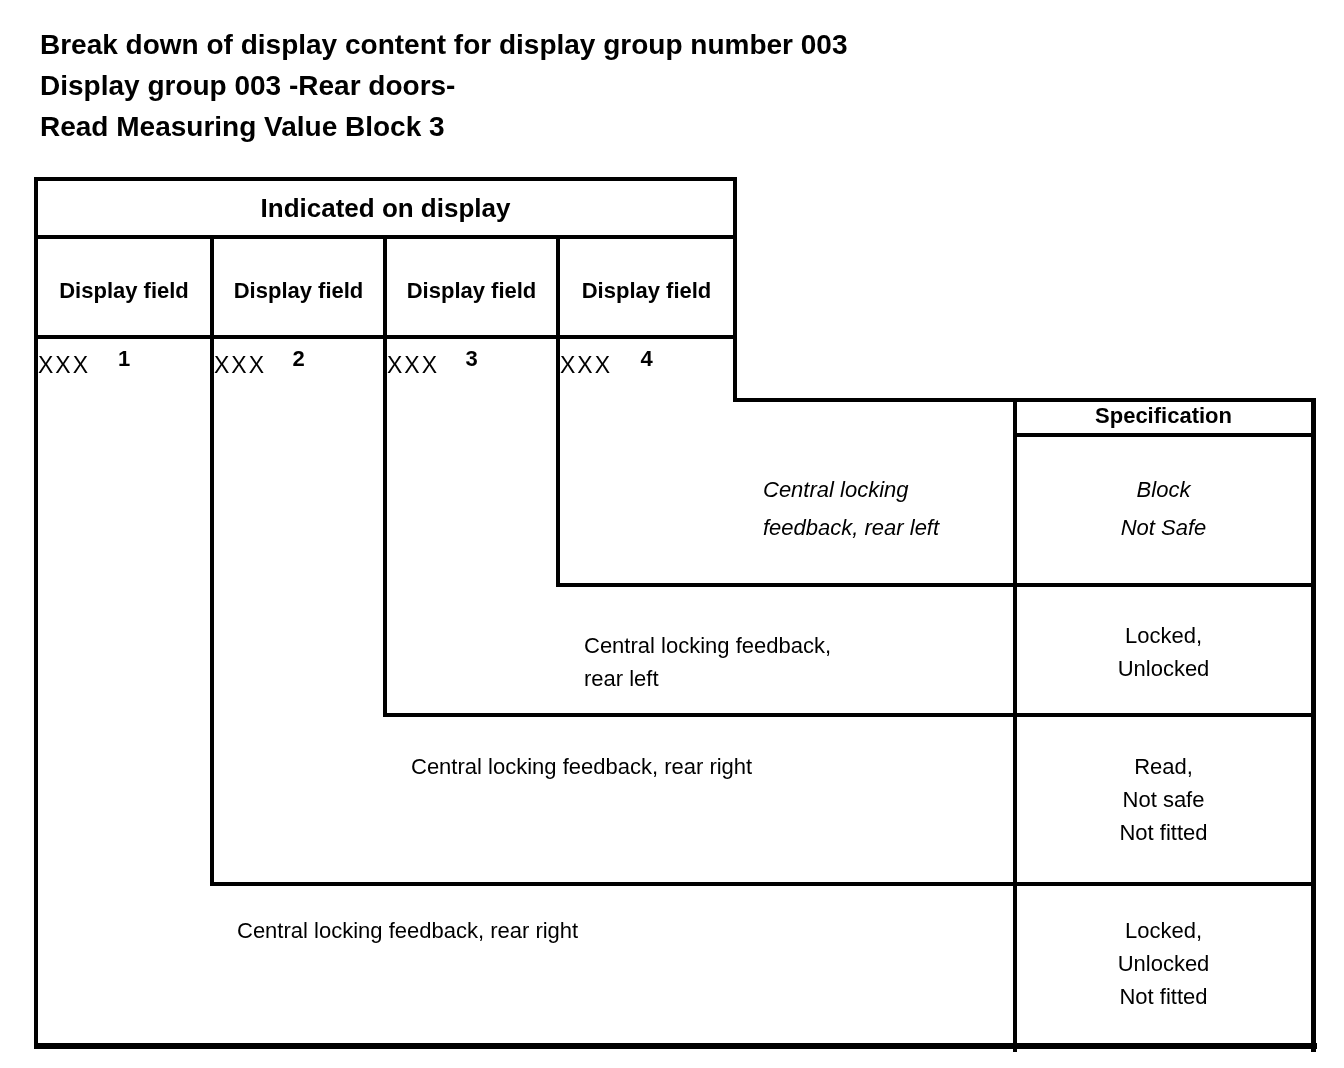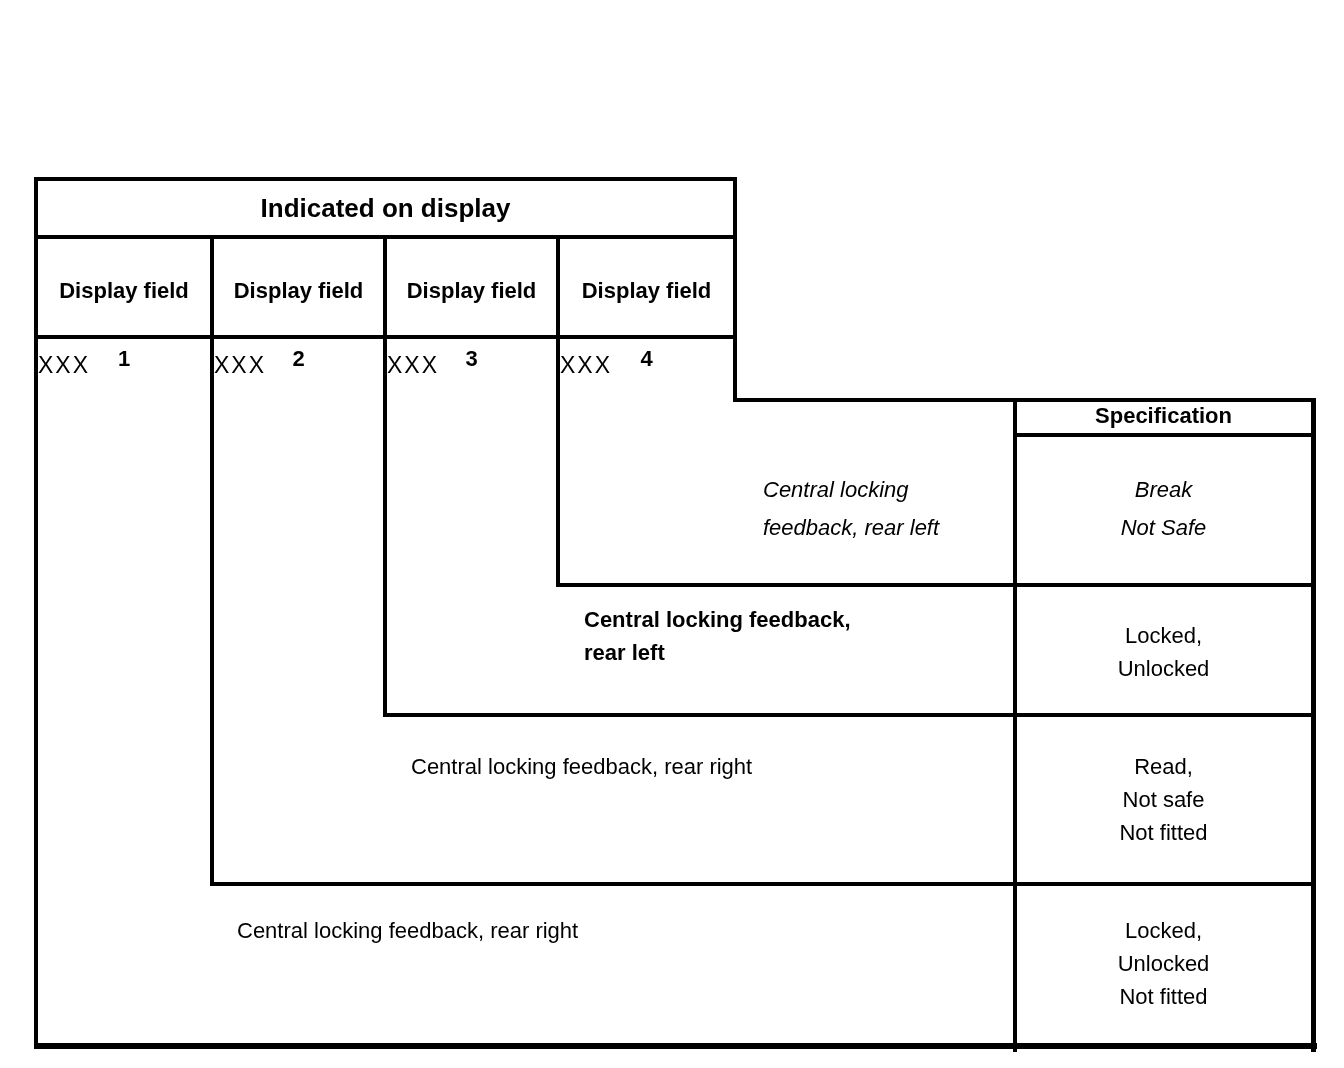--- a/index.html
+++ b/index.html
@@ -36,20 +36,25 @@
   .body22 { font-size: 22px; }
   .lh38 { line-height: 38px; font-style: italic; }
   .lh33 { line-height: 33px; }
   .spec-cell { left: 1017px; width: 293px; text-align: center; }
 </style>
 </head>
 <body>
 
 <div class="canvas">
 
+  <div class="txt title">
+    <div>Break down of display content for display group number 003</div>
+    <div>Display group 003 -Rear doors-</div>
+    <div>Read Measuring Value Block 3</div>
+  </div>
 
   <div class="ln" style="left:34px; top:177px; width:703px; height:4px;"></div>
   <div class="ln" style="left:34px; top:235px; width:703px; height:4px;"></div>
   <div class="ln" style="left:34px; top:335px; width:703px; height:4px;"></div>
   <div class="ln" style="left:733px; top:398px; width:583px; height:4px;"></div>
   <div class="ln" style="left:1013px; top:433px; width:303px; height:4px;"></div>
   <div class="ln" style="left:556px; top:583px; width:760px; height:4px;"></div>
   <div class="ln" style="left:383px; top:713px; width:933px; height:4px;"></div>
   <div class="ln" style="left:210px; top:882px; width:1106px; height:4px;"></div>
   <div class="ln" style="left:34px; top:1043px; width:1283px; height:6px;"></div>
@@ -82,24 +87,24 @@
     <div>4</div>
   </div>
 
   <div class="txt field-val" style="left:38px; width:172px;">XXX</div>
   <div class="txt field-val" style="left:214px; width:169px;">XXX</div>
   <div class="txt field-val" style="left:387px; width:169px;">XXX</div>
   <div class="txt field-val" style="left:560px; width:173px;">XXX</div>
 
   <div class="txt body22 lh38" style="left:763px; top:471px;">Central locking
 feedback, rear left</div>
-  <div class="txt body22 lh38 spec-cell" style="top:471px;">Break
+  <div class="txt body22 lh38 spec-cell" style="top:471px;">Block
 Not Safe</div>
 
-  <div class="txt body22 lh33" style="left:584px; top:603px;font-weight:bold;">Central locking feedback,
+  <div class="txt body22 lh33" style="left:584px; top:629px;">Central locking feedback,
 rear left</div>
   <div class="txt body22 lh33 spec-cell" style="top:619px;">Locked,
 Unlocked</div>
 
   <div class="txt body22 lh33" style="left:411px; top:750px;">Central locking feedback, rear right</div>
   <div class="txt body22 lh33 spec-cell" style="top:750px;">Read,
 Not safe
 Not fitted</div>
 
   <div class="txt body22 lh33" style="left:237px; top:914px;">Central locking feedback, rear right</div>

